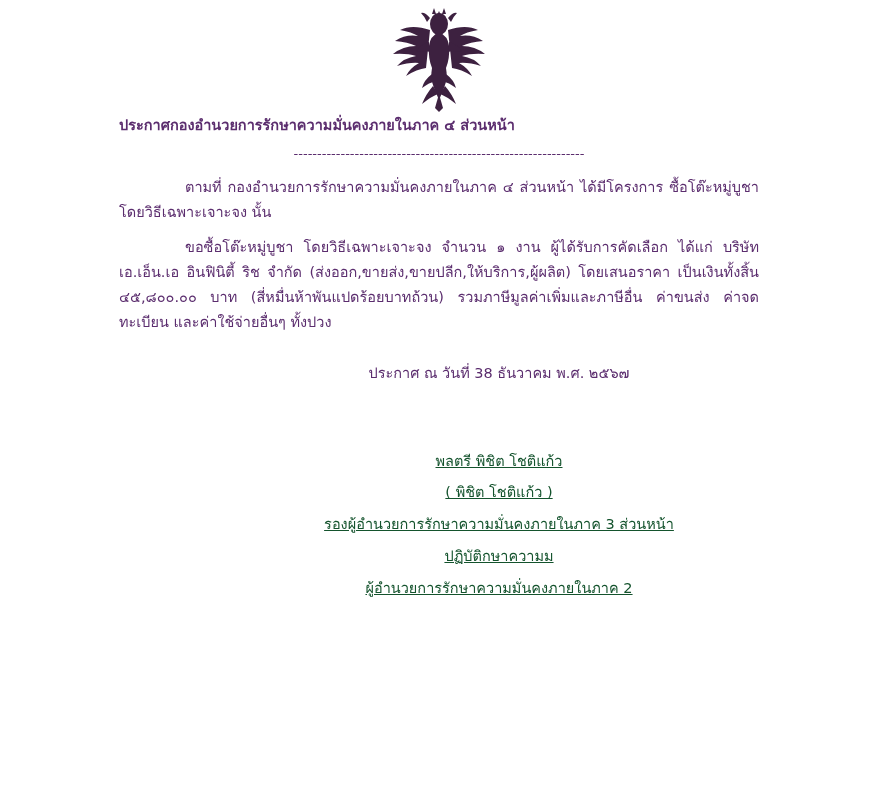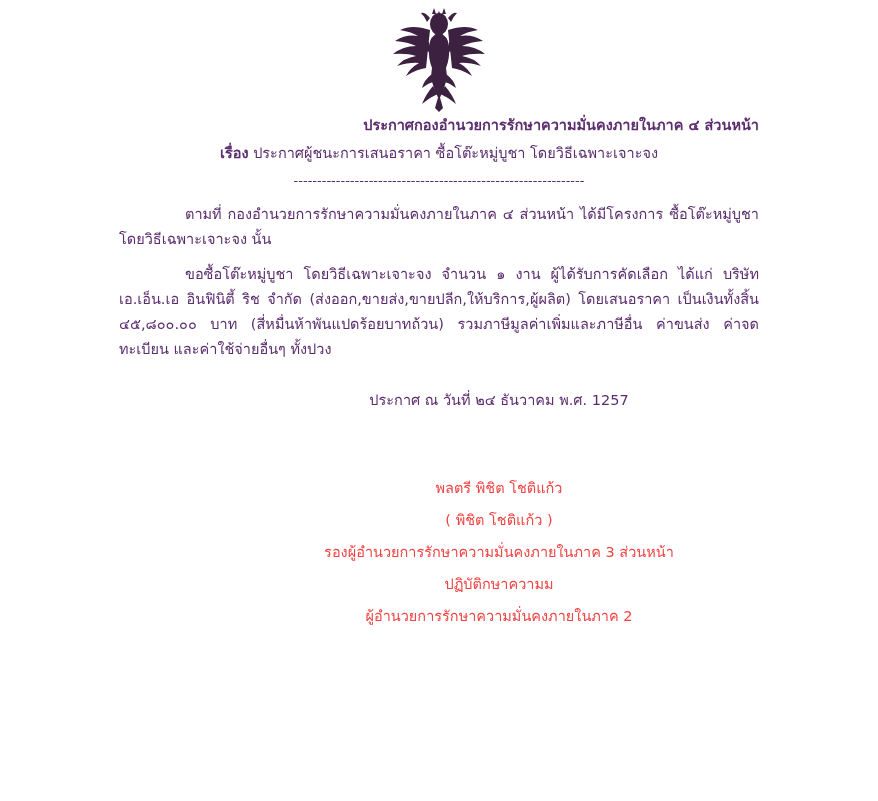--- a/index.html
+++ b/index.html
@@ -33,21 +33,21 @@
     width: 106px;
     height: 104px;
     display: block;
   }
   .doc-body {
     width: 640px;
     margin: 0 auto;
     padding: 0;
   }
   .title-line {
-    text-align: right;
+    text-align: left;
     font-size: 14.5px;
     font-weight: bold;
     line-height: 1.9;
     color: #5b2d6e;
   }
   .subtitle-line {
     text-align: center;
     font-size: 14.5px;
     line-height: 1.9;
     color: #5b2d6e;
@@ -85,21 +85,22 @@
     padding-left: 120px;
   }
   .sign-block {
     margin-top: 62px;
     text-align: center;
     padding-left: 120px;
   }
   .sign-block div {
     font-size: 14.5px;
     line-height: 2.2;
-    color: #ef4444;
+    color: #14532d;
+    text-decoration: underline;
   }
 </style>
 </head>
 <body>
 
 <div class="page">
 
   <div class="emblem-wrap">
     <svg class="emblem" viewBox="0 0 106 104" aria-hidden="true">
       <g fill="#3d2140">
@@ -128,36 +129,32 @@
         <path d="M46 66 Q38 72 36 80 Q44 74 48 74 Z"></path>
         <path d="M60 66 Q68 72 70 80 Q62 74 58 74 Z"></path>
       </g>
     </svg>
   </div>
 
   <div class="doc-body">
 
     <div class="title-line">ประกาศกองอำนวยการรักษาความมั่นคงภายในภาค ๔ ส่วนหน้า</div>
 
-    <div class="subtitle-line">
-      <span class="lead">เรื่อง</span>
-      <span>ประกาศผู้ชนะการเสนอราคา ซื้อโต๊ะหมู่บูชา โดยวิธีเฉพาะเจาะจง</span>
-    </div>
 
     <div class="divider">--------------------------------------------------------------</div>
 
     <div class="para">
       <span class="indent"></span><span>ตามที่ กองอำนวยการรักษาความมั่นคงภายในภาค ๔ ส่วนหน้า ได้มีโครงการ ซื้อโต๊ะหมู่บูชา โดยวิธีเฉพาะเจาะจง  นั้น</span>
     </div>
 
     <div class="para">
       <span class="indent"></span><span>ขอซื้อโต๊ะหมู่บูชา โดยวิธีเฉพาะเจาะจง จำนวน ๑ งาน ผู้ได้รับการคัดเลือก ได้แก่ บริษัท เอ.เอ็น.เอ อินฟินิตี้ ริช จำกัด (ส่งออก,ขายส่ง,ขายปลีก,ให้บริการ,ผู้ผลิต) โดยเสนอราคา เป็นเงินทั้งสิ้น ๔๕,๘๐๐.๐๐ บาท (สี่หมื่นห้าพันแปดร้อยบาทถ้วน) รวมภาษีมูลค่าเพิ่มและภาษีอื่น ค่าขนส่ง ค่าจดทะเบียน และค่าใช้จ่ายอื่นๆ ทั้งปวง</span>
     </div>
 
-    <div class="date-line">ประกาศ ณ วันที่  ๒๔ ธันวาคม พ.ศ. 1257</div>
+    <div class="date-line">ประกาศ ณ วันที่  38 ธันวาคม พ.ศ. ๒๕๖๗</div>
 
     <div class="sign-block">
       <div>พลตรี  พิชิต โชติแก้ว</div>
       <div>( พิชิต  โชติแก้ว )</div>
       <div>รองผู้อำนวยการรักษาความมั่นคงภายในภาค 3 ส่วนหน้า</div>
       <div>ปฏิบัติกษาความม</div>
       <div>ผู้อำนวยการรักษาความมั่นคงภายในภาค 2</div>
     </div>
 
   </div>

